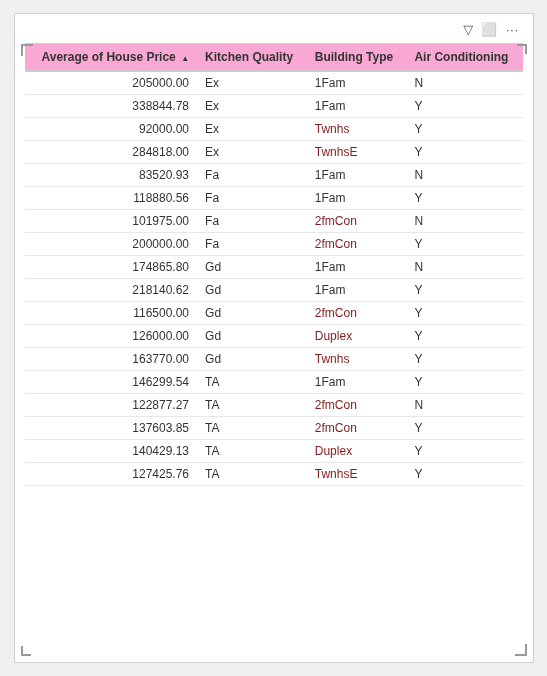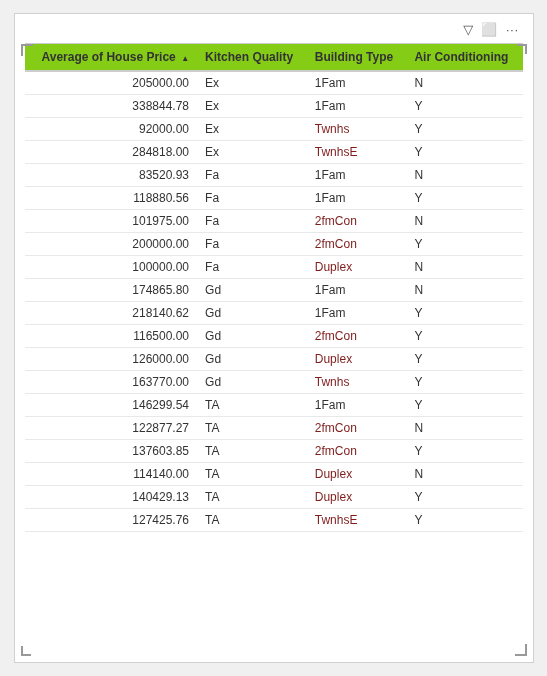--- a/index.html
+++ b/index.html
@@ -43,21 +43,21 @@
       border-collapse: collapse;
     }
     thead tr th {
       border-top: 1px solid #ccc;
       border-bottom: 2px solid #ccc;
       padding: 6px 8px;
       text-align: left;
       font-weight: 600;
       color: #333;
       font-size: 12px;
-      background: #84cc16;
+      background: #f9a8d4;
     }
     thead tr th:first-child {
       text-align: right;
     }
     tbody tr td {
       padding: 4px 8px;
       color: #333;
       font-size: 12px;
       border-bottom: 1px solid #e8e8e8;
     }
@@ -188,47 +188,41 @@
             <td class="linked">2fmCon</td>
             <td>N</td>
           </tr>
           <tr>
             <td>200000.00</td>
             <td>Fa</td>
             <td class="linked">2fmCon</td>
             <td>Y</td>
           </tr>
           <tr>
-            <td>100000.00</td>
-            <td>Fa</td>
+            <td>174865.80</td>
+            <td>Gd</td>
+            <td>1Fam</td>
+            <td>N</td>
+          </tr>
+          <tr>
+            <td>218140.62</td>
+            <td>Gd</td>
+            <td>1Fam</td>
+            <td>Y</td>
+          </tr>
+          <tr>
+            <td>116500.00</td>
+            <td>Gd</td>
+            <td class="linked">2fmCon</td>
+            <td>Y</td>
+          </tr>
+          <tr>
+            <td>126000.00</td>
+            <td>Gd</td>
             <td class="linked">Duplex</td>
-            <td>N</td>
-          </tr>
-          <tr>
-            <td>174865.80</td>
-            <td>Gd</td>
-            <td>1Fam</td>
-            <td>N</td>
-          </tr>
-          <tr>
-            <td>218140.62</td>
-            <td>Gd</td>
-            <td>1Fam</td>
-            <td>Y</td>
-          </tr>
-          <tr>
-            <td>116500.00</td>
-            <td>Gd</td>
-            <td class="linked">2fmCon</td>
-            <td>Y</td>
-          </tr>
-          <tr>
-            <td>126000.00</td>
-            <td>Gd</td>
-            <td class="linked">Duplex</td>
             <td>Y</td>
           </tr>
           <tr>
             <td>163770.00</td>
             <td>Gd</td>
             <td class="linked">Twnhs</td>
             <td>Y</td>
           </tr>
           <tr>
             <td>146299.54</td>
@@ -240,26 +234,20 @@
             <td>122877.27</td>
             <td>TA</td>
             <td class="linked">2fmCon</td>
             <td>N</td>
           </tr>
           <tr>
             <td>137603.85</td>
             <td>TA</td>
             <td class="linked">2fmCon</td>
             <td>Y</td>
-          </tr>
-          <tr>
-            <td>114140.00</td>
-            <td>TA</td>
-            <td class="linked">Duplex</td>
-            <td>N</td>
           </tr>
           <tr>
             <td>140429.13</td>
             <td>TA</td>
             <td class="linked">Duplex</td>
             <td>Y</td>
           </tr>
           <tr>
             <td>127425.76</td>
             <td>TA</td>

